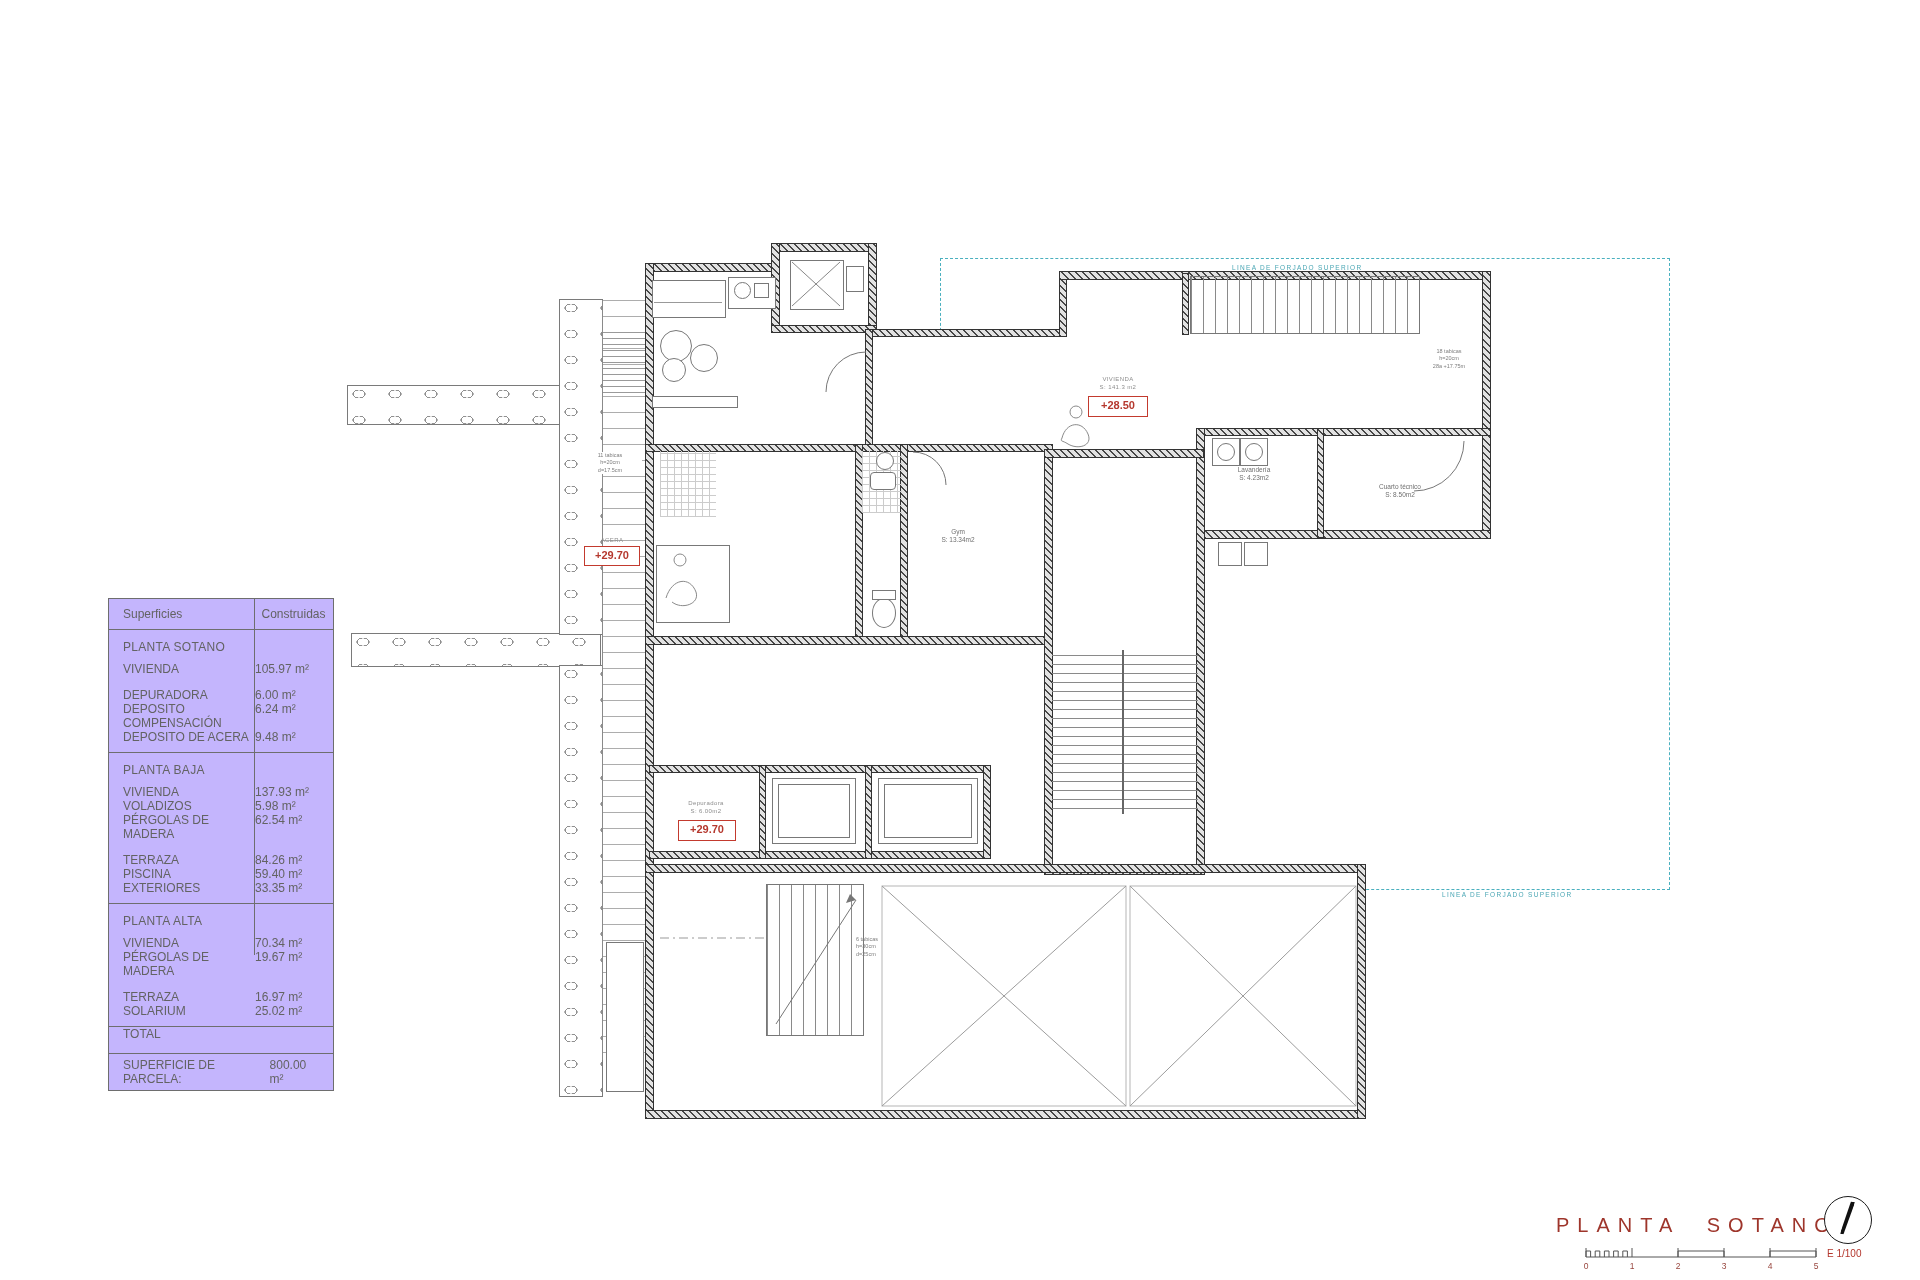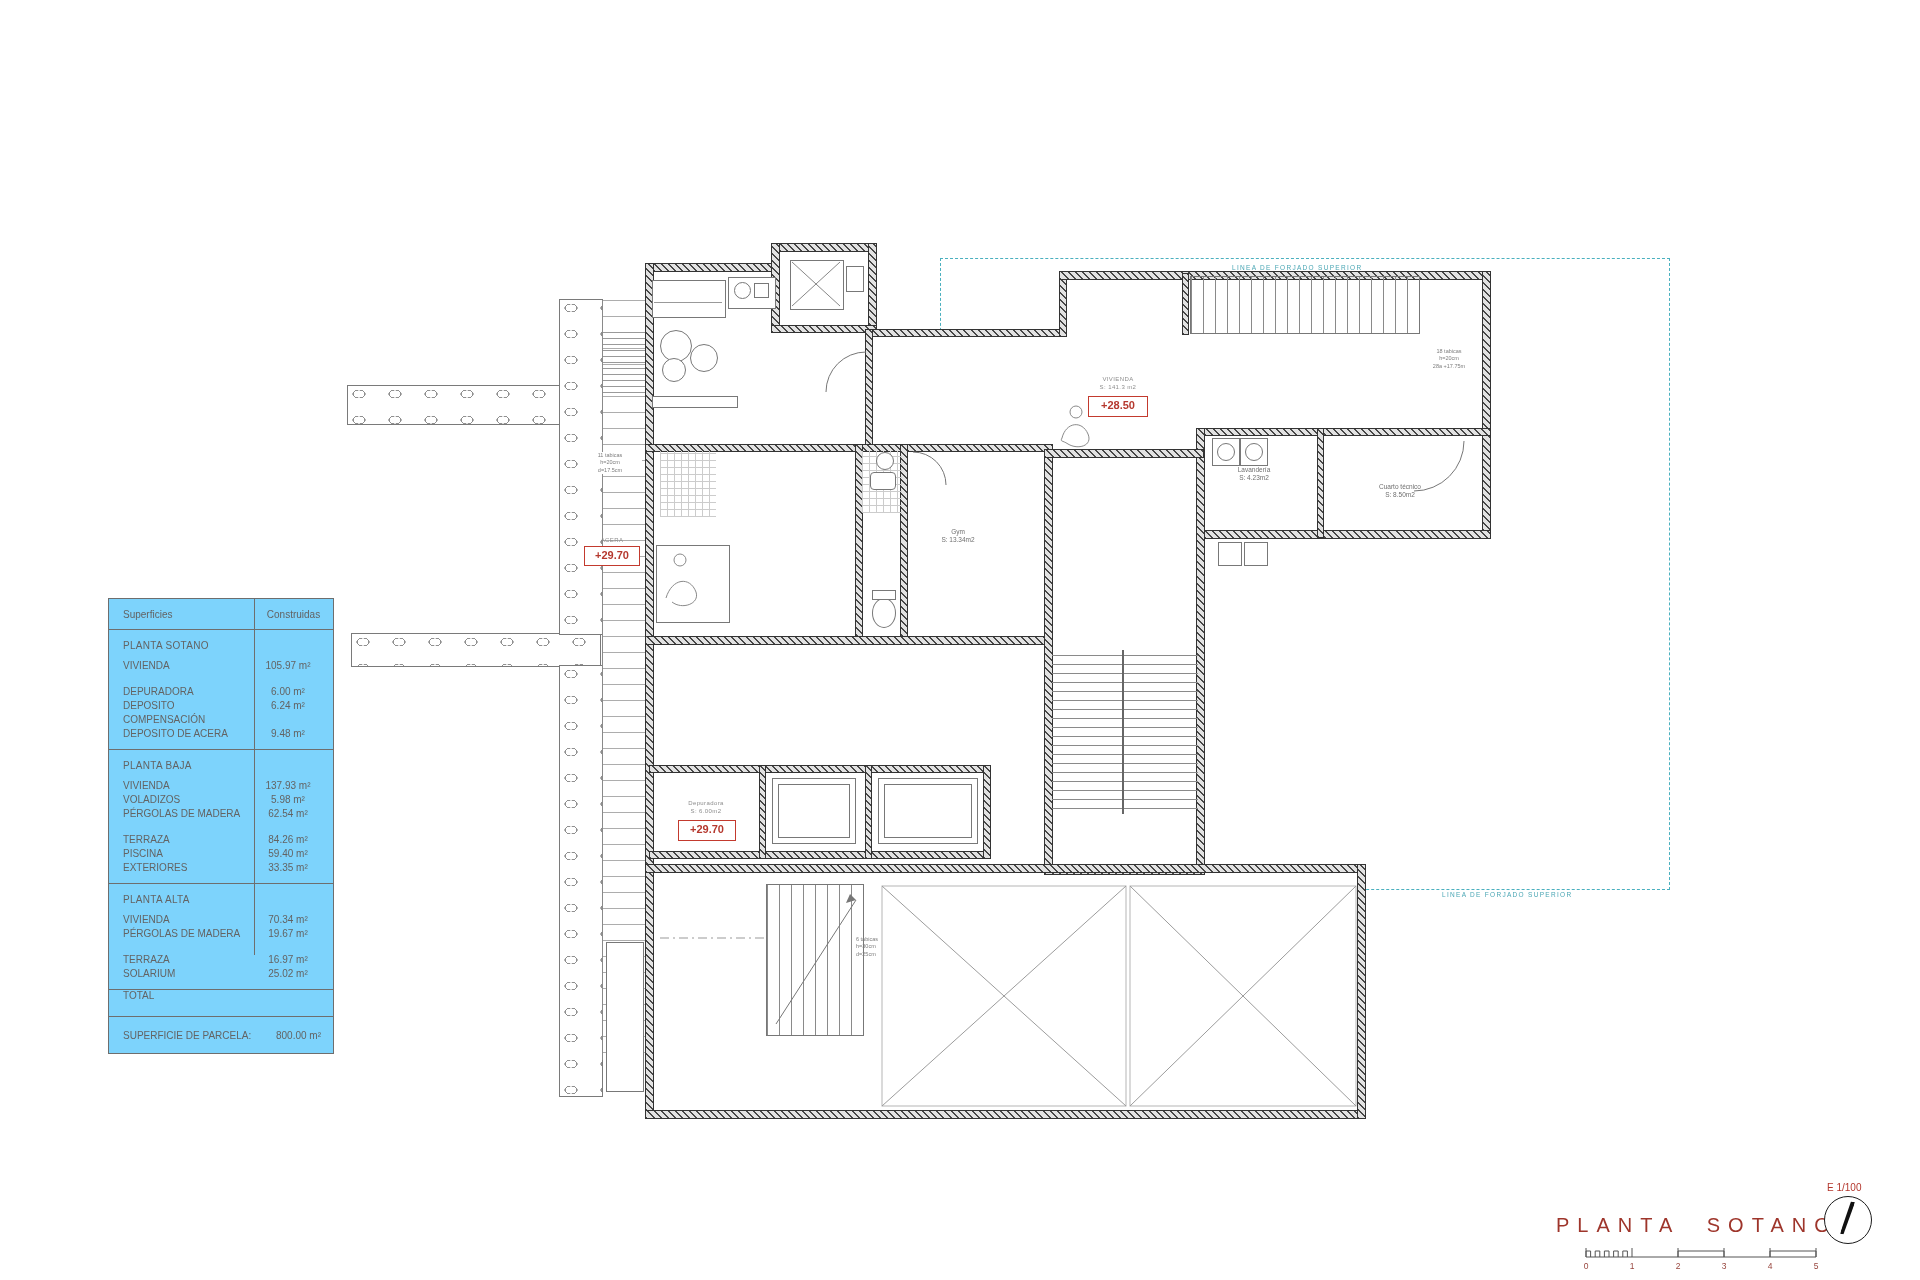--- a/index.html
+++ b/index.html
@@ -22,42 +22,42 @@
       background:repeating-linear-gradient(180deg,#adadad 0 1px,transparent 1px 16px)}
   .steps-dense{z-index:3;background:repeating-linear-gradient(180deg,#9a9a9a 0 1px,transparent 1px 6px)}
   .roomlab{z-index:6;color:#6f6f6f;font-size:6.5px;line-height:1.3;text-align:center}
   .note{z-index:6;color:#7d7d7d;font-size:5.5px;line-height:1.35;text-align:center}
   .cap{z-index:6;color:#8d8d8d;font-size:6px;line-height:1.3;text-align:center;letter-spacing:.4px}
   .lvlbox{z-index:6;border:1px solid #c33a2e;color:#b5382e;background:#fff;font-weight:700;
           font-size:11px;text-align:center;line-height:17px}
   .blue{z-index:6;color:#4aa6b4;font-size:6.5px;letter-spacing:1.3px;white-space:nowrap}
   .forjado{z-index:1;border:1px dashed #4ab0bf}
   
-  #tbl{left:108px;top:598px;width:224px;border:1px solid #6e6e6e;font-size:10px;z-index:6;background:#7dd3fc}
+  #tbl{left:108px;top:598px;width:224px;border:1px solid #6e6e6e;font-size:12px;z-index:6;background:#c4b5fd}
   #tbl .vline{position:absolute;left:145px;top:0;width:1px;height:356px;background:#6e6e6e}
   #tbl .thead{display:flex;height:30px;align-items:center;border-bottom:1px solid #6e6e6e}
   #tbl .thead .h1{flex:0 0 145px;padding-left:14px;box-sizing:border-box}
   #tbl .thead .h2{flex:1;text-align:center}
   .sec{padding:10px 0 8px 14px;border-bottom:1px solid #6e6e6e}
   .sec .stt{margin-bottom:8px;letter-spacing:.3px}
   .trow{display:flex;line-height:14px}
   .trow .rl{flex:1}
-  .trow .rv{width:78px;text-align:center;padding-right:12px;box-sizing:border-box}
+  .trow .rv{width:78px;text-align:left;padding-right:12px;box-sizing:border-box}
   .gap{margin-top:12px}
   .totalrow{height:26px;display:flex;align-items:flex-start;padding-left:14px;border-bottom:1px solid #6e6e6e}
   .parcela{height:36px;display:flex;align-items:center;padding-left:14px}
   .parcela .rv{margin-left:auto;padding-right:12px}
   #acab{left:112px;top:1020px;width:238px;font-size:10px;z-index:6}
   #acab .att{margin-bottom:9px;letter-spacing:.3px}
   #acab .trow{line-height:13px}
   #acab .rv2{margin-left:auto;text-align:right}
   
   #title{left:1556px;top:1214px;width:280px;font-size:20px;letter-spacing:8px;word-spacing:14px;
          color:#9e352b;z-index:7;white-space:nowrap}
-  #escala{left:1827px;top:1182px;font-size:10px;color:#b3362c;z-index:7}
+  #escala{left:1827px;top:1248px;font-size:10px;color:#b3362c;z-index:7}
   #north{left:1824px;top:1196px;width:46px;height:46px;border:1.6px solid #1c1c1c;border-radius:50%;z-index:7;background:#fff}
   #needle{left:19px;top:4px;width:7px;height:34px;background:#111;transform:rotate(14deg);
           clip-path:polygon(42% 0,100% 0,50% 100%,0 100%);position:absolute}
 </style>
 </head>
 <body>
 
 <div id="canvas">
 
   <div class="a forjado" style="left:940px;top:258px;width:728px;height:630px"></div>

